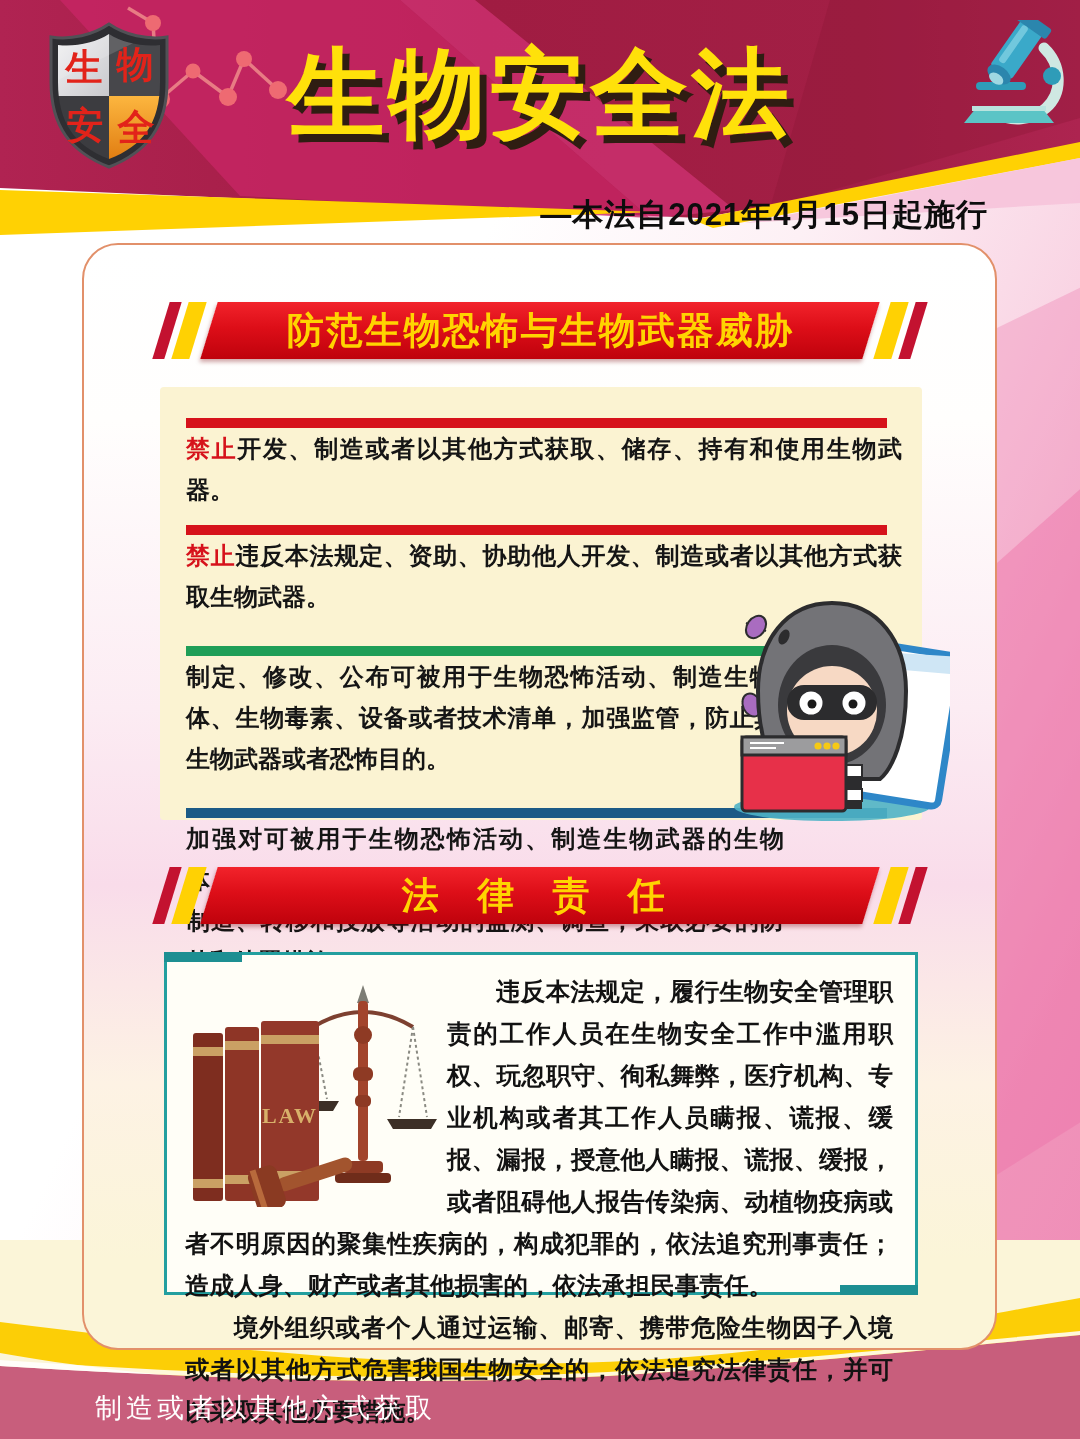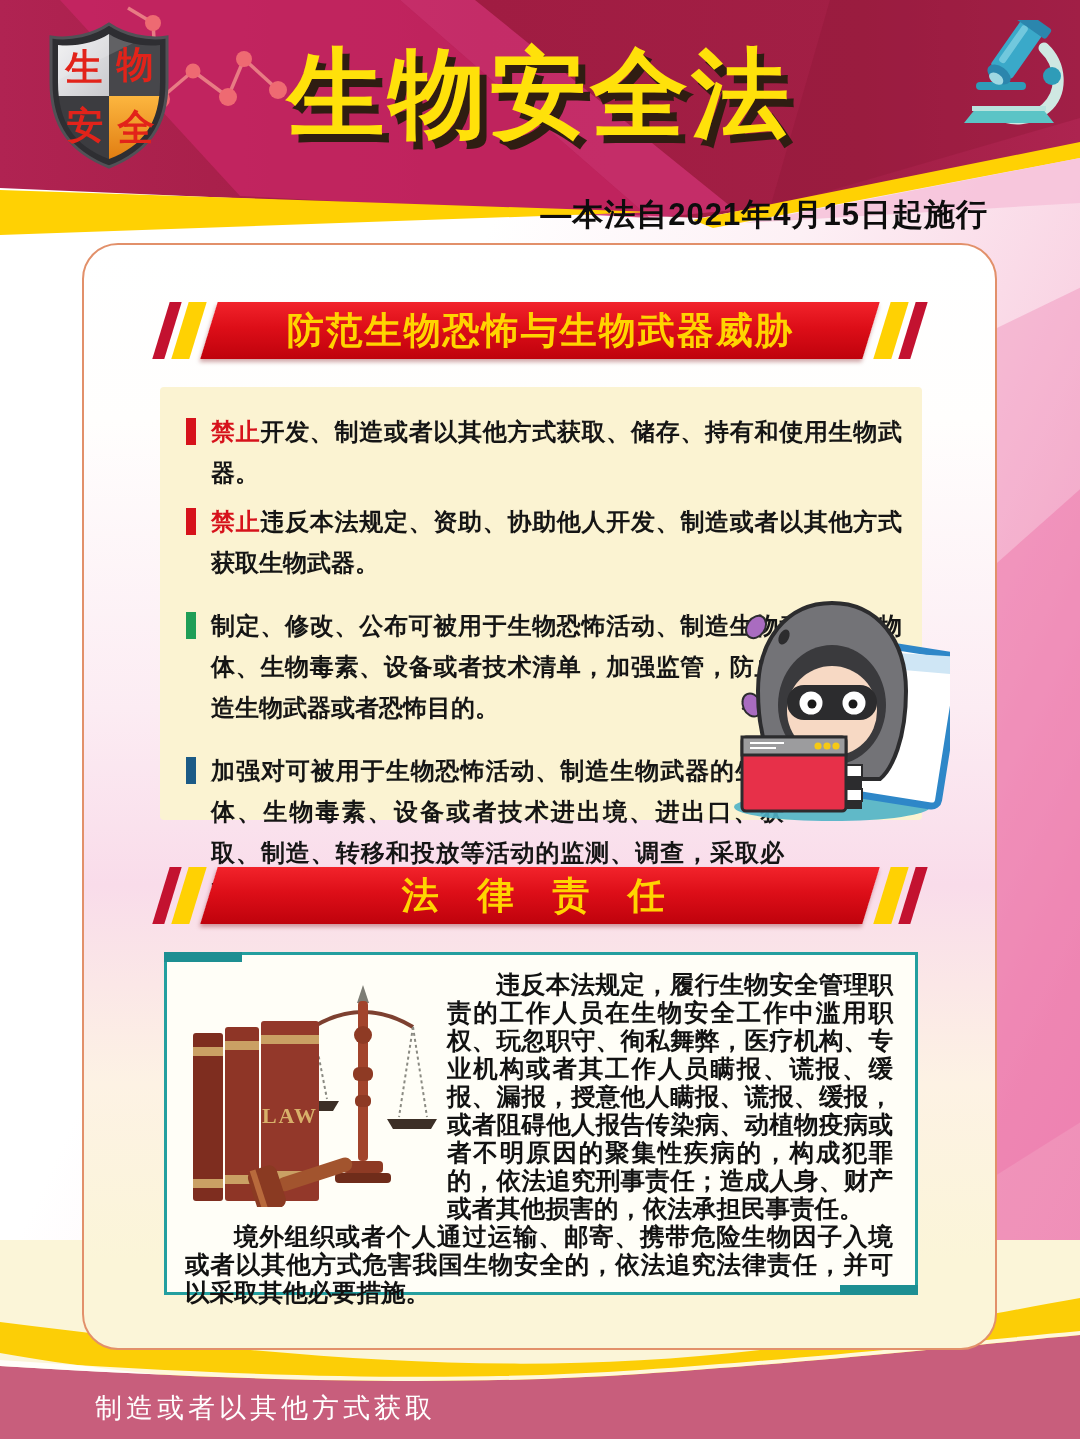--- a/index.html
+++ b/index.html
@@ -49,38 +49,38 @@
   }
   .banner-text{transform:skewX(17deg);font-size:37px;font-weight:900;color:#ffd400;letter-spacing:2px;white-space:nowrap;}
   .banner-text.wide{letter-spacing:14px;}
   .banner1{top:57px;}
   .banner2{top:622px;}
   
   .cream-box{
     position:absolute;left:76px;top:142px;width:762px;height:433px;
     background:#fbf3d2;border-radius:4px;padding:24px 20px 0 26px;
   }
-  .bullet{display:flex;margin-bottom:8px;}
+  .bullet{display:flex;margin-bottom:8px;flex-direction:column;}
   .bullet .bar{flex:0 0 10px;height:27px;margin-top:7px;margin-right:15px;}
   .bullet .txt{font-size:24px;font-weight:700;color:#151515;line-height:41px;text-align:justify;}
   .bullet .hl{color:#d6121b;}
   .bullet.gap{margin-top:22px;}
   .bullet.wrap-narrow .txt{padding-right:118px;}
   .cartoon{position:absolute;left:628px;top:352px;}
   
   .legal-box{
     position:absolute;left:80px;top:707px;width:754px;height:343px;
     background:#fffef7;border:3px solid #239f9f;
   }
   .corner{position:absolute;background:#1d8f92;}
   .corner.tl{left:-3px;top:-3px;width:78px;height:10px;}
   .corner.br{right:-3px;bottom:-3px;width:78px;height:10px;}
   .legal-inner{padding:16px 22px 0 18px;overflow:hidden;}
   .law-art{float:left;width:252px;height:232px;margin:4px 10px 0 0;}
-  .legal-p{margin:0;font-size:24.5px;font-weight:700;color:#121212;line-height:28px;text-indent:2em;text-align:justify;}
+  .legal-p{margin:0;font-size:24.5px;font-weight:700;color:#121212;line-height:42px;text-indent:2em;text-align:justify;}
   
   .footer-svg{position:absolute;left:0;top:1240px;}
   .footer-text{
     position:absolute;left:95px;top:1390px;
     font-size:27px;color:#ffffff;letter-spacing:4px;font-weight:400;
   }
 </style>
 </head>
 <body>
 

